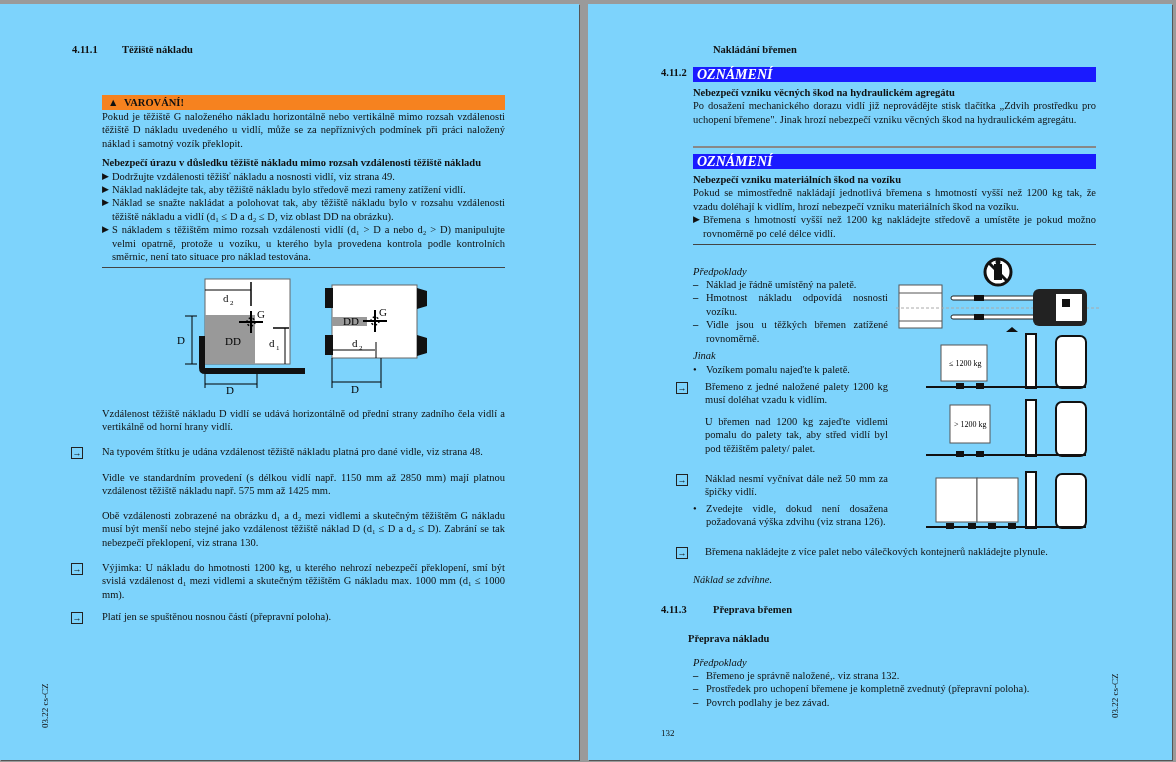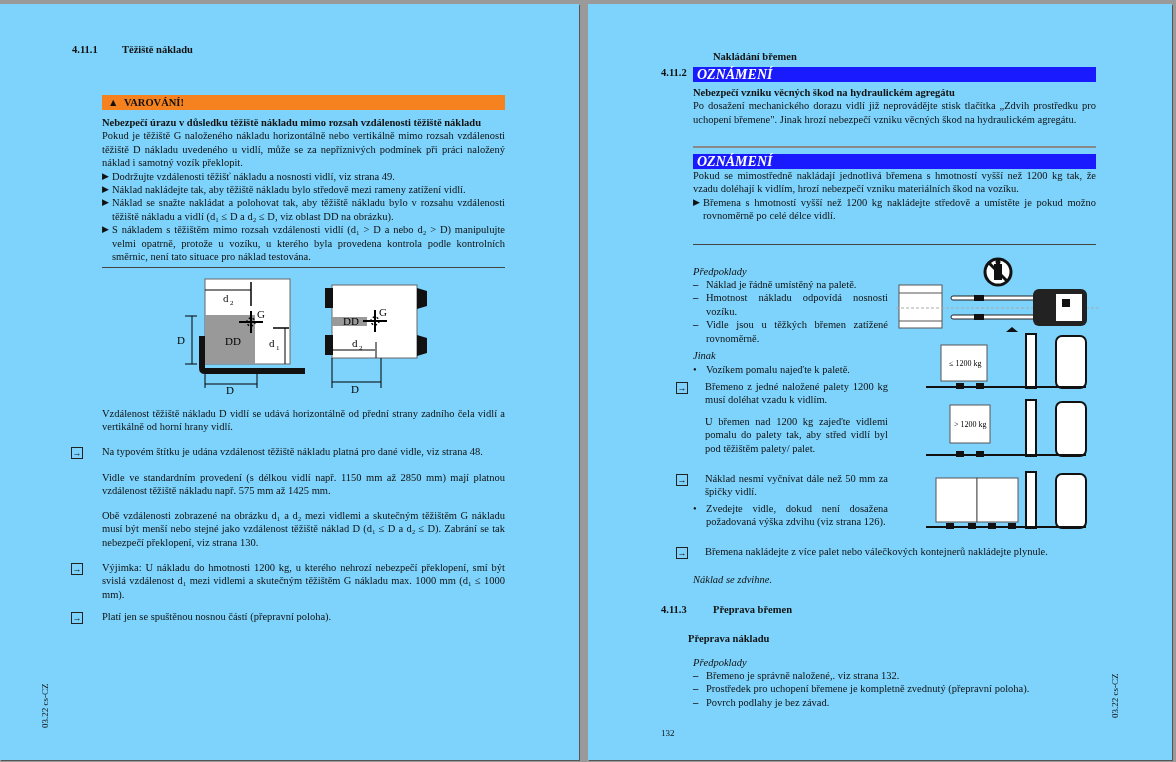--- a/index.html
+++ b/index.html
@@ -54,22 +54,22 @@
 
 <div class="page" id="page-left">
   <div class="abs h-num" style="left:72px;top:40px;">4.11.1</div>
   <div class="abs h-title" style="left:122px;top:40px;">Těžiště nákladu</div>
 
   <div class="abs" style="left:102px;top:63px;width:403px;">
     <div class="warn-bar">
       <span>▲</span>
       <span style="margin-left:3px;">VAROVÁNÍ!</span>
     </div>
+    <div class="txt">Pokud je těžiště G naloženého nákladu horizontálně nebo vertikálně mimo rozsah vzdálenosti těžiště D nákladu uvedeného u vidlí, může se za nepříznivých podmínek při práci naložený náklad i samotný vozík překlopit.</div>
     <div class="txt bold" style="margin-top:6px;">Nebezpečí úrazu v důsledku těžiště nákladu mimo rozsah vzdálenosti těžiště nákladu</div>
-    <div class="txt">Pokud je těžiště G naloženého nákladu horizontálně nebo vertikálně mimo rozsah vzdálenosti těžiště D nákladu uvedeného u vidlí, může se za nepříznivých podmínek při práci naložený náklad i samotný vozík překlopit.</div>
     <div class="bullet-row txt">
         <span class="mk">▶</span>
         <span class="bt">Dodržujte vzdálenosti těžišť nákladu a nosnosti vidlí, viz strana 49.</span>
       </div>
     <div class="bullet-row txt">
         <span class="mk">▶</span>
         <span class="bt">Náklad nakládejte tak, aby těžiště nákladu bylo středově mezi rameny zatížení vidlí.</span>
       </div>
     <div class="bullet-row txt">
         <span class="mk">▶</span>
@@ -143,31 +143,32 @@
 
   <div class="arrow-box" style="left:71px;top:608px;">→</div>
   <div class="abs txt" style="left:102px;top:606px;width:403px;">Platí jen se spuštěnou nosnou částí (přepravní poloha).</div>
 
   <div class="footer-side" style="left:40px;top:724px;">03.22 cs-CZ</div>
   <div class="pagenum" style="left:491px;top:724px;margin-top:36px;">131</div>
 </div>
 
 <div class="page" id="page-right">
   <div class="abs h-num" style="left:73px;top:40px;margin-top:23px;">4.11.2</div>
-  <div class="abs h-title" style="left:125px;top:40px;margin-top:7px;">Nakládání břemen</div>
+  <div class="abs h-title" style="left:125px;top:40px;">Nakládání břemen</div>
 
   <div class="abs" style="left:105px;top:63px;width:403px;">
     <div class="note-bar">OZNÁMENÍ</div>
     <div class="txt bold" style="margin-top:4px;">Nebezpečí vzniku věcných škod na hydraulickém agregátu</div>
     <div class="txt">Po dosažení mechanického dorazu vidlí již neprovádějte stisk tlačítka „Zdvih prostředku pro uchopení břemene". Jinak hrozí nebezpečí vzniku věcných škod na hydraulickém agregátu.</div>
   </div>
   <div class="rule" style="left:105px;top:142px;width:403px;border-top:2px solid #888;"></div>
 
   <div class="abs" style="left:105px;top:150px;width:403px;">
     <div class="note-bar">OZNÁMENÍ</div>
+    <div class="txt bold" style="margin-top:4px;">Nebezpečí vzniku materiálních škod na vozíku</div>
     <div class="txt">Pokud se mimostředně nakládají jednotlivá břemena s hmotností vyšší než 1200 kg tak, že vzadu doléhají k vidlím, hrozí nebezpečí vzniku materiálních škod na vozíku.</div>
     <div class="bullet-row txt">
         <span class="mk">▶</span>
         <span class="bt">Břemena s hmotností vyšší než 1200 kg nakládejte středově a umístěte je pokud možno rovnoměrně po celé délce vidlí.</span>
       </div>
   </div>
   <div class="rule" style="left:105px;top:240px;width:403px;"></div>
 
   <div class="abs txt ital" style="left:105px;top:261px;">Předpoklady</div>
   <div class="abs" style="left:105px;top:274px;width:195px;">

